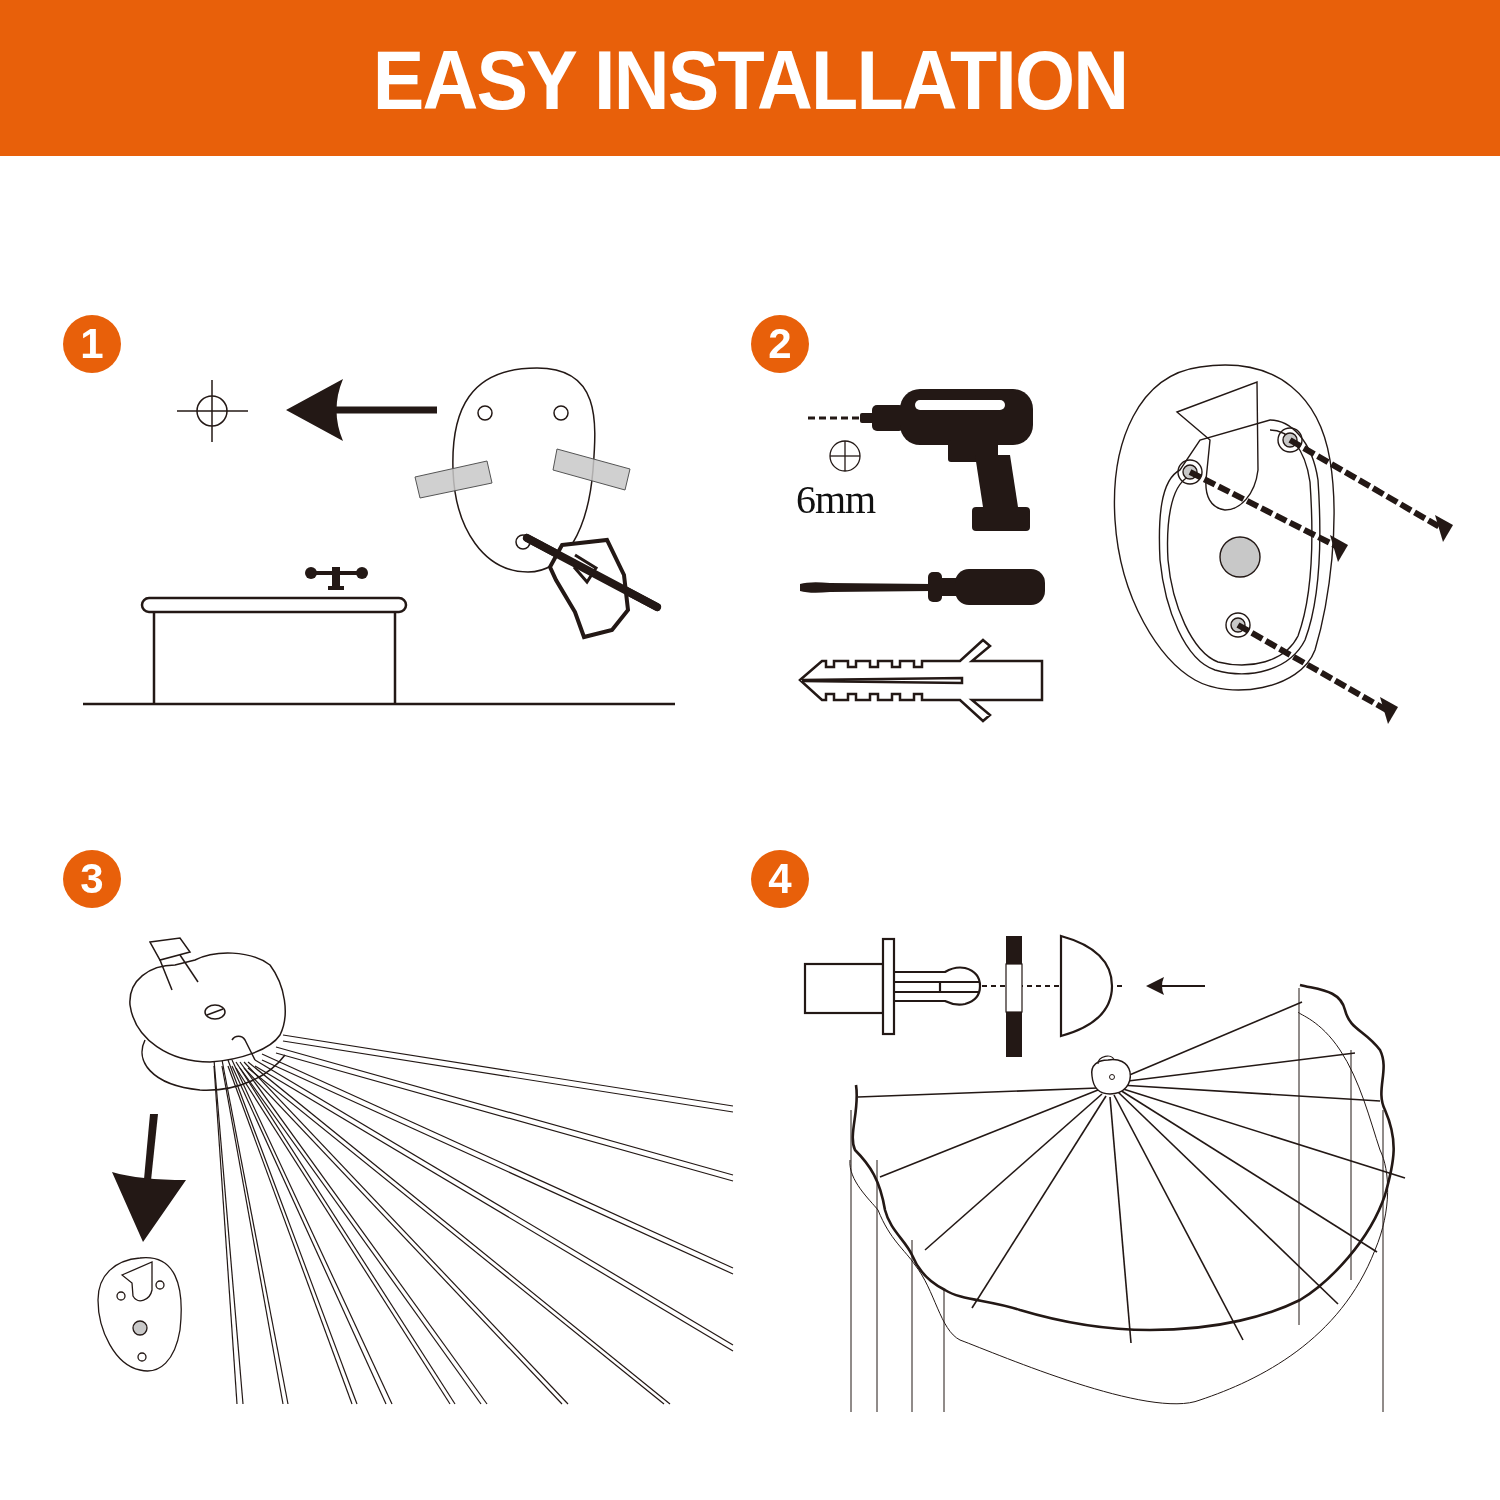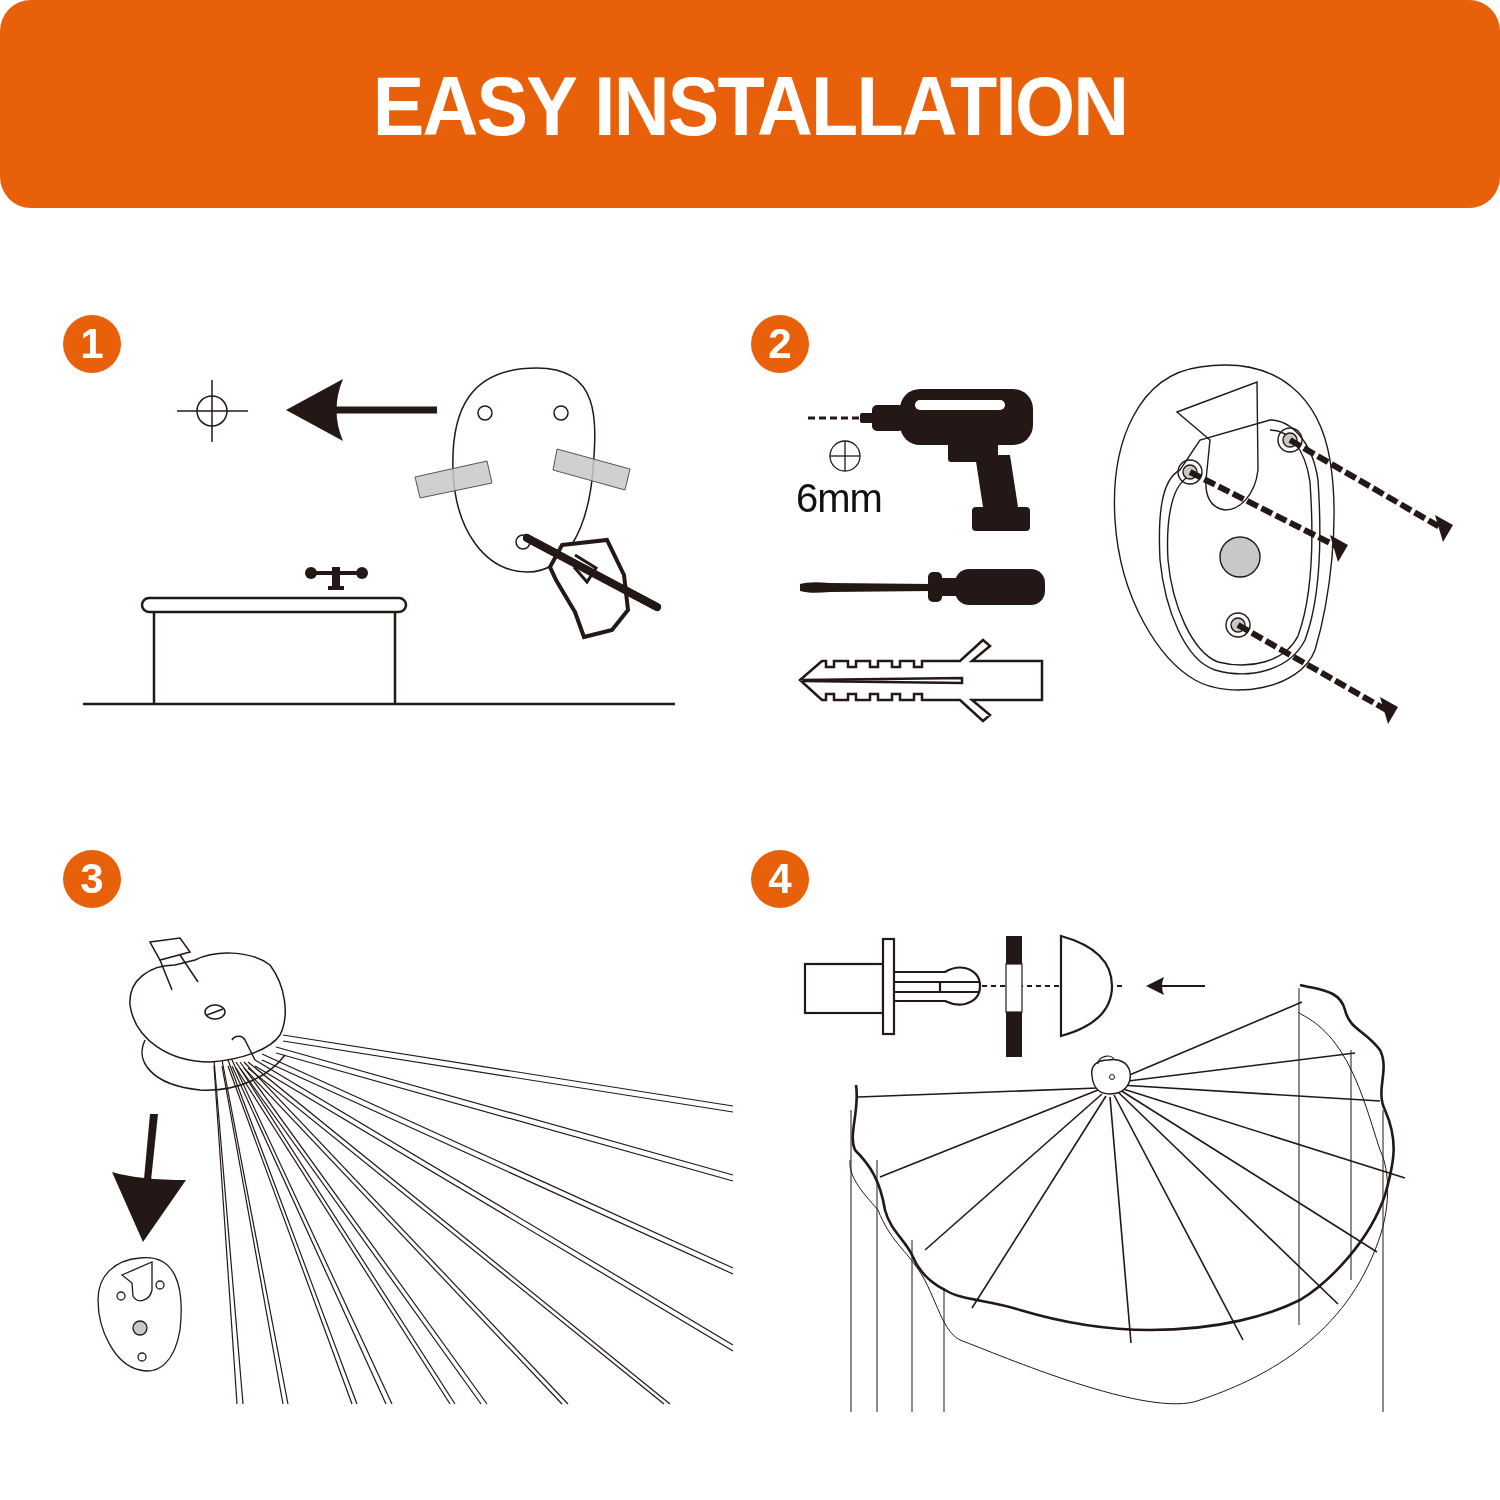--- a/index.html
+++ b/index.html
@@ -1,21 +1,21 @@
 <!DOCTYPE html>
 <html><head>
 <meta charset="utf-8">
 <style>
   html, body { margin:0; padding:0; background:#ffffff; }
   body { width:1500px; height:1500px; position:relative; overflow:hidden; font-family:"Liberation Sans", sans-serif; }
-  .banner { position:absolute; left:0; top:0; width:1500px; height:208px; background:#e8600a; display:flex; align-items:center; justify-content:center;border-radius:31px; }
+  .banner { position:absolute; left:0; top:0; width:1500px; height:156px; background:#e8600a; display:flex; align-items:center; justify-content:center; }
   .banner-title { color:#ffffff; font-family:"Liberation Sans", sans-serif; font-weight:bold; font-size:84px; letter-spacing:-2px; transform:scaleX(0.92); line-height:1; margin-top:4px; }
   .badge { position:absolute; width:58px; height:58px; border-radius:50%; background:#e8600a; color:#fff; font-family:"Liberation Sans", sans-serif; font-weight:bold; font-size:42px; display:flex; align-items:center; justify-content:center; line-height:1; }
   .art { position:absolute; left:0; top:0; }
-  .label-6mm { position:absolute; left:796px; top:476px; font-family:Liberation Sans, sans-serif; font-size:40px; color:#111; letter-spacing:-1px; }
+  .label-6mm { position:absolute; left:796px; top:476px; font-family:Liberation Serif, serif; font-size:40px; color:#111; letter-spacing:-1px; }
 </style>
 </head>
 <body>
 
 <div class="banner">
   <div class="banner-title">EASY INSTALLATION</div>
 </div>
 
 <div class="badge" style="left:63px;top:315px;">1</div>
 <div class="badge" style="left:751px;top:315px;">2</div>

